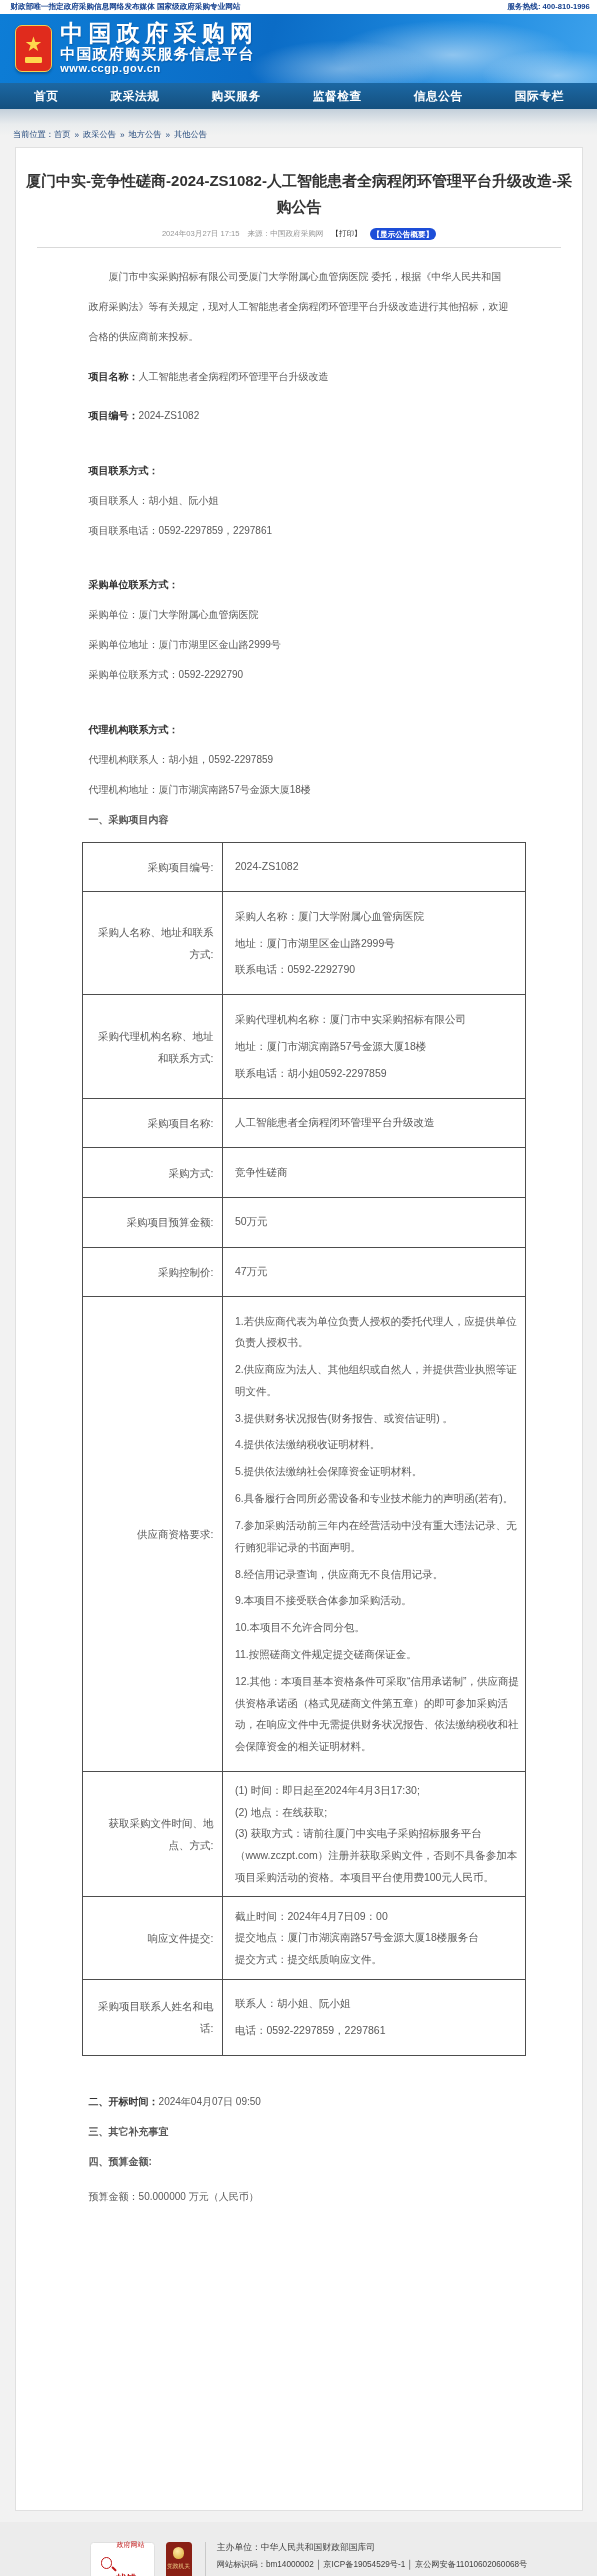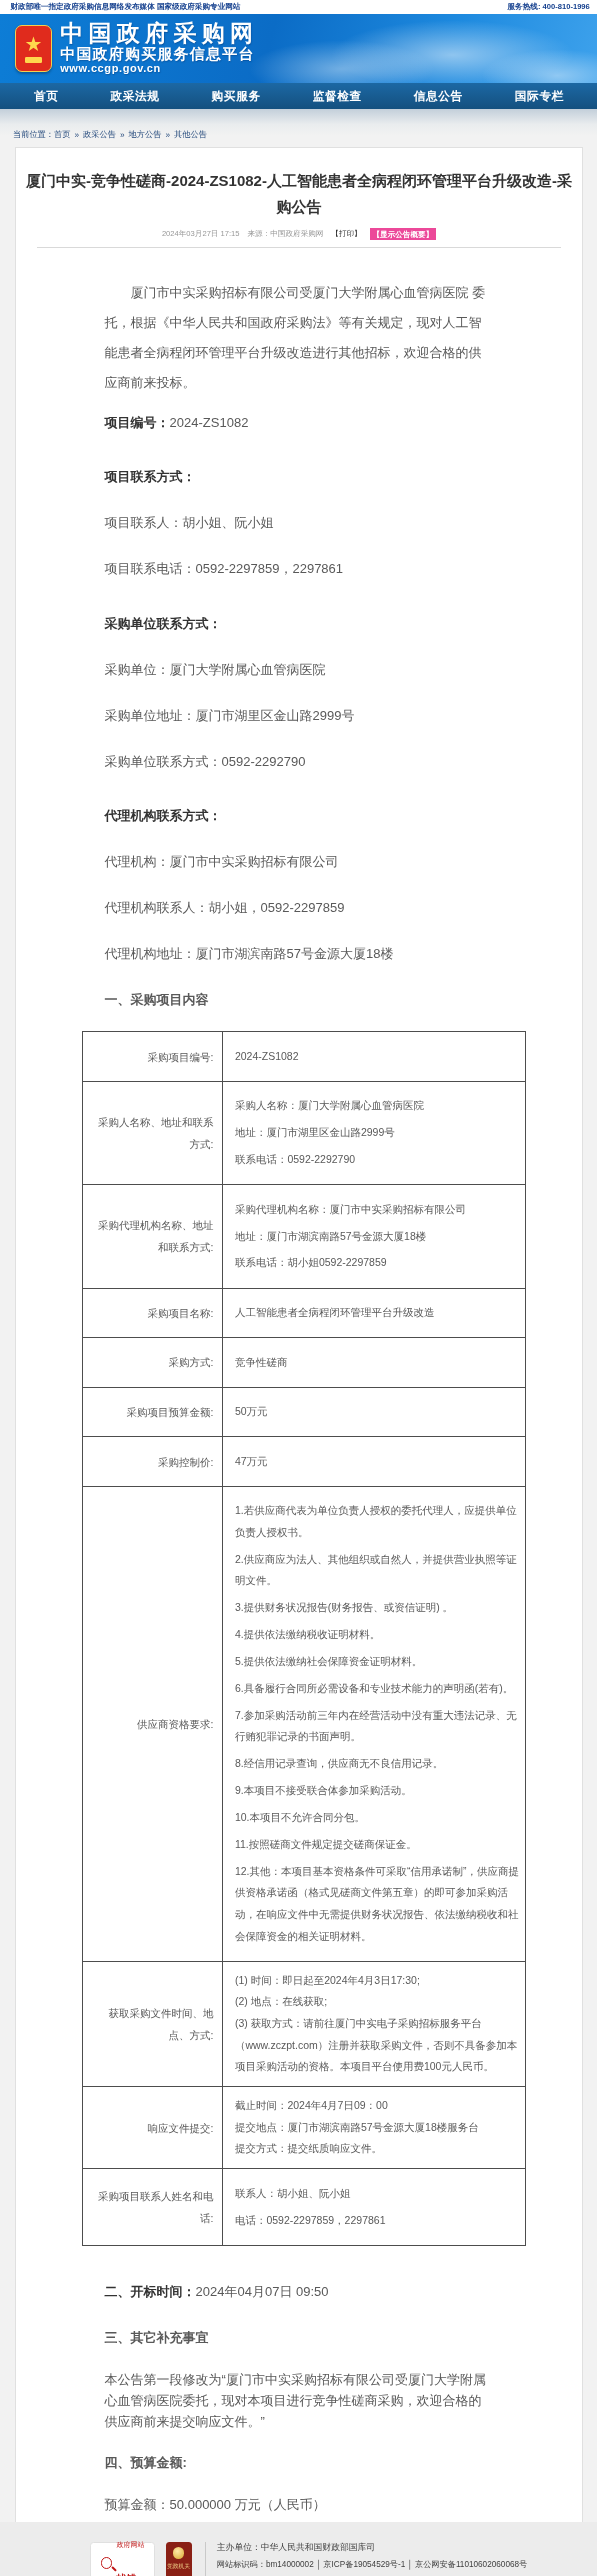--- a/index.html
+++ b/index.html
@@ -37,24 +37,24 @@
     display:flex;align-items:flex-end;padding:0 0 7px 13px;font-size:8.2px;color:#24497c;}
   .crumbbar a{color:#24497c;text-decoration:none;cursor:pointer;}
   .crumbbar .sep{margin:0 4.1px;color:#24497c;}
   
   .main{position:relative;}
   .card{margin:0 14.6px;background:#fff;border:0.6px solid #e0e0e0;min-height:2364px;padding:20px 0 35px;}
   .title{margin:0 5.8px;text-align:center;font-size:15px;line-height:26px;color:#333;font-weight:bold;}
   .meta{text-align:center;margin-top:9.3px;font-size:7.6px;color:#989898;}
   .meta > *{margin:0 2.9px;}
   .meta .print{color:#333;text-decoration:none;cursor:pointer;}
-  .meta .summary-badge{background:#ec4899;color:#fff;padding:1.8px 2.9px;font-weight:bold;text-decoration:none;cursor:pointer;}
+  .meta .summary-badge{background:#1d4ed8;color:#fff;padding:1.8px 2.9px;font-weight:bold;text-decoration:none;cursor:pointer;border-radius:6px;}
   .rule{border:none;border-top:0.6px solid #d9d9d9;margin:8.2px 21px 0;}
   .body{padding:14px 73px 0;}
-  .body p{margin:16px;font-size:13px;color:#595959;line-height:30px;}
+  .body p{margin:0;font-size:10px;color:#595959;line-height:30px;}
   p.intro{text-indent:2em;margin-bottom:7px;}
   .field strong{color:#333;font-weight:bold;}
   .field.plain strong{font-weight:normal;color:#595959;}
   .field.bold{margin-top:9.3px;}
   .field.head{margin-top:24.5px;}
   .h2{font-size:11px;color:#333;font-weight:bold;line-height:30px;margin:26px 0 0;}
   
   table.ptable{width:444px;margin:7px 0 0 -6.4px;border-collapse:collapse;}
   .ptable td{border:0.6px solid #4d4d4d;vertical-align:middle;font-size:10.5px;color:#595959;}
   .ptable td.lbl{width:140px;text-align:right;padding:8.2px 8.8px 8.2px 4.7px;line-height:22px;}
@@ -141,40 +141,40 @@
     <div class="meta">
       <span>2024年03月27日 17:15</span>
       <span>来源：中国政府采购网</span>
       <a class="print">【打印】</a>
       <a class="summary-badge">【显示公告概要】</a>
     </div>
     <hr class="rule">
     <div class="body">
       <p class="intro">厦门市中实采购招标有限公司受厦门大学附属心血管病医院 委托，根据《中华人民共和国政府采购法》等有关规定，现对人工智能患者全病程闭环管理平台升级改造进行其他招标，欢迎合格的供应商前来投标。</p>
 
+        <p class="field bold"><strong>项目名称：</strong><span>人工智能患者全病程闭环管理平台升级改造</span></p>
 
         <p class="field bold"><strong>项目编号：</strong><span>2024-ZS1082</span></p>
 
         <p class="field head"><strong>项目联系方式：</strong><span></span></p>
 
         <p class="field plain"><strong>项目联系人：</strong><span>胡小姐、阮小姐</span></p>
 
         <p class="field plain"><strong>项目联系电话：</strong><span>0592-2297859，2297861</span></p>
 
         <p class="field head"><strong>采购单位联系方式：</strong><span></span></p>
 
         <p class="field plain"><strong>采购单位：</strong><span>厦门大学附属心血管病医院</span></p>
 
         <p class="field plain"><strong>采购单位地址：</strong><span>厦门市湖里区金山路2999号</span></p>
 
         <p class="field plain"><strong>采购单位联系方式：</strong><span>0592-2292790</span></p>
 
         <p class="field head"><strong>代理机构联系方式：</strong><span></span></p>
 
-        <p class="field plain"><strong>代理机构：</strong><span>厦门市中实采购招标有限公司</span></p>
 
         <p class="field plain"><strong>代理机构联系人：</strong><span>胡小姐，0592-2297859</span></p>
 
         <p class="field plain"><strong>代理机构地址：</strong><span>厦门市湖滨南路57号金源大厦18楼</span></p>
 
       <p class="h2">一、采购项目内容</p>
 
       <table class="ptable">
         <tbody>
 
@@ -317,21 +317,20 @@
 
               </td>
             </tr>
 
         </tbody>
       </table>
 
       <p class="sec2"><strong>二、开标时间：</strong><span>2024年04月07日 09:50</span></p>
 
       <p class="h2">三、其它补充事宜</p>
-      <p class="suppl">本公告第一段修改为“厦门市中实采购招标有限公司受厦门大学附属心血管病医院委托，现对本项目进行竞争性磋商采购，欢迎合格的供应商前来提交响应文件。”</p>
 
       <p class="h2">四、预算金额:</p>
       <p class="budget">预算金额：50.000000 万元（人民币）</p>
     </div>
   </div>
 </div>
 
 <div class="footer">
   <div class="badge1">
     <span class="mag"></span>

